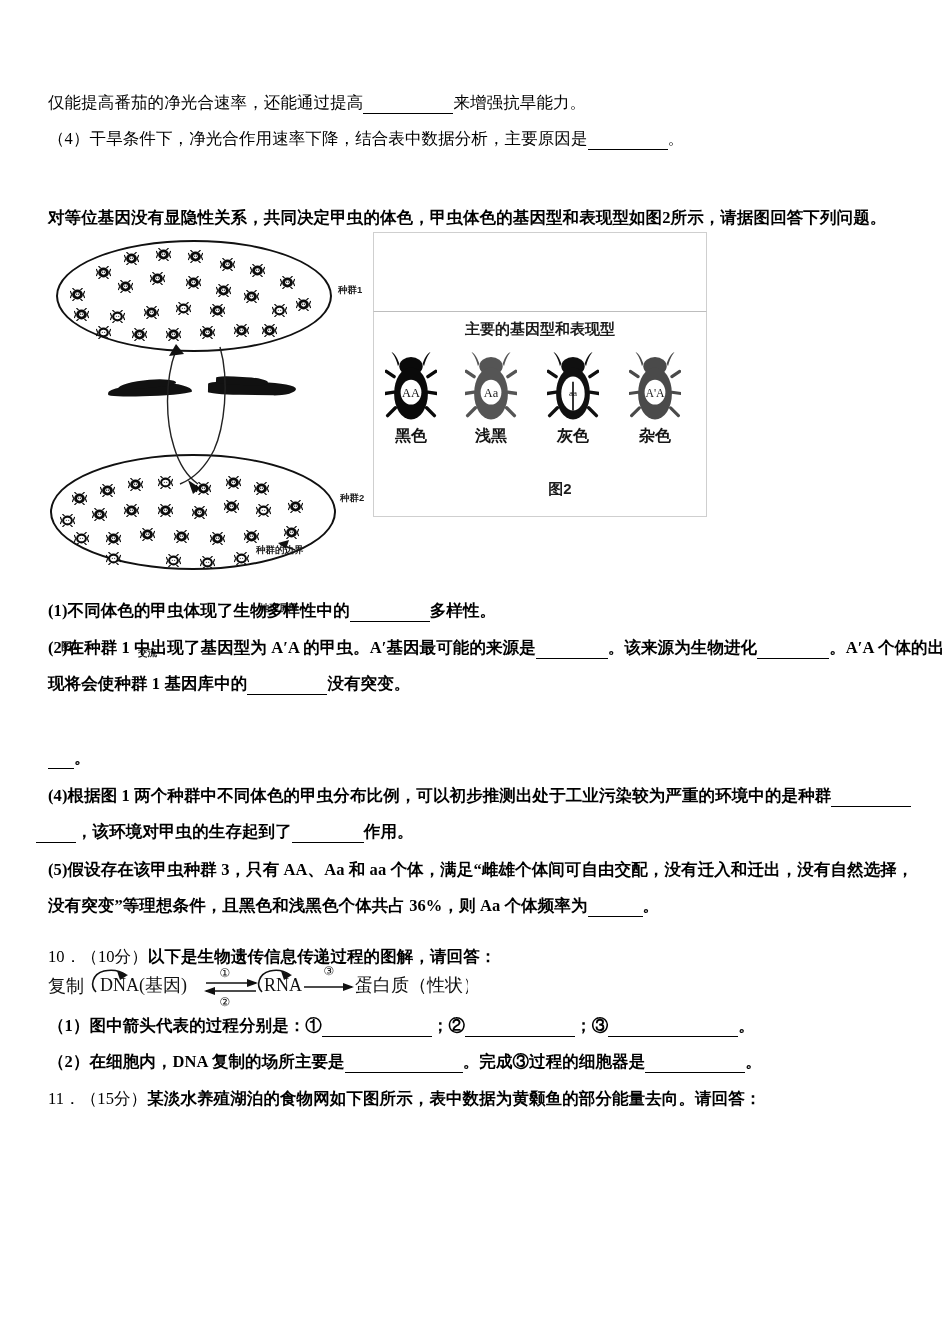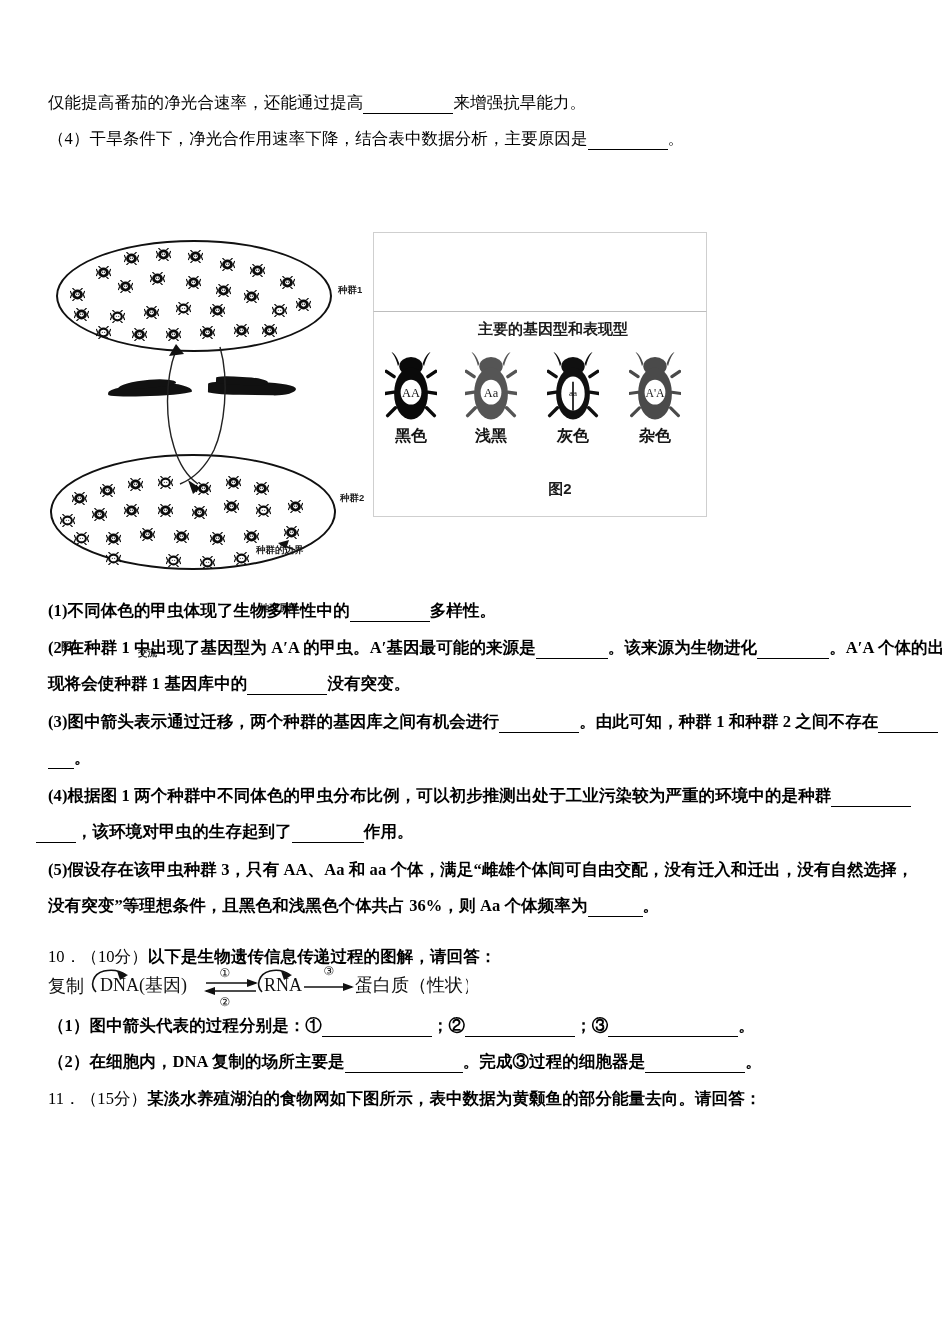--- a/index.html
+++ b/index.html
@@ -142,21 +142,20 @@
   }
   #fig2-title {
     position: absolute;
     left: 0; top: 88px;
     width: 334px;
     text-align: center;
     font-size: 15px;
     font-weight: bold;
     font-family: "Liberation Sans", sans-serif;
     color: #1c1c1c;
-    padding-left: 13px;
   }
   .geno {
     position: absolute;
     top: 118px;
     width: 72px;
     text-align: center;
   }
   .geno .bug { width: 52px; height: 74px; margin: 0 auto; display:block; }
   .geno .phen {
     font-size: 16px;
@@ -196,20 +195,21 @@
 
 <div class="page">
 
   <div class="txt" style="left:48px; top:92px;">
     <span>仅能提高番茄的净光合速率，还能通过提高</span><span class="u u90"></span><span>来增强抗旱能力。</span>
   </div>
   <div class="txt" style="left:48px; top:128px;">
     <span>（4）干旱条件下，净光合作用速率下降，结合表中数据分析，主要原因是</span><span class="u u80"></span><span>。</span>
   </div>
 
+  <div class="txt bold" style="left:48px; top:207px;">对等位基因没有显隐性关系，共同决定甲虫的体色，甲虫体色的基因型和表现型如图2所示，请据图回答下列问题。</div>
 
   <div id="figure-area">
 
     <div id="fig1">
 
       <div class="ellipse" id="ell-top"></div>
 
       <div class="ellipse" id="ell-bot"></div>
 
       <div class="barrier" id="barrier-l"></div>
@@ -883,23 +883,20 @@
     <span>(1)不同体色的甲虫体现了生物多样性中的</span><span class="u u80"></span><span>多样性。</span>
   </div>
 
   <div class="txt bold" style="left:48px; top:637px;">
     <span>(2)在种群 1 中出现了基因型为 A′A 的甲虫。A′基因最可能的来源是</span><span class="u u72"></span><span>。该来源为生物进化</span><span class="u u72"></span><span>。A′A 个体的出</span>
   </div>
   <div class="txt bold" style="left:48px; top:673px;">
     <span>现将会使种群 1 基因库中的</span><span class="u u80"></span><span>没有突变。</span>
   </div>
 
-  <div class="txt bold" style="left:48px; top:711px;">
-    <span>(3)图中箭头表示通过迁移，两个种群的基因库之间有机会进行</span><span class="u u80"></span><span>。由此可知，种群 1 和种群 2 之间不存在</span><span class="u u60"></span>
-  </div>
   <div class="txt bold" style="left:48px; top:747px;">
     <span class="u u26"></span><span>。</span>
   </div>
 
   <div class="txt bold" style="left:48px; top:785px;">
     <span>(4)根据图 1 两个种群中不同体色的甲虫分布比例，可以初步推测出处于工业污染较为严重的环境中的是种群</span><span class="u u80"></span>
   </div>
   <div class="txt bold" style="left:36px; top:821px;">
     <span class="u u40"></span><span>，该环境对甲虫的生存起到了</span><span class="u u72"></span><span>作用。</span>
   </div>

